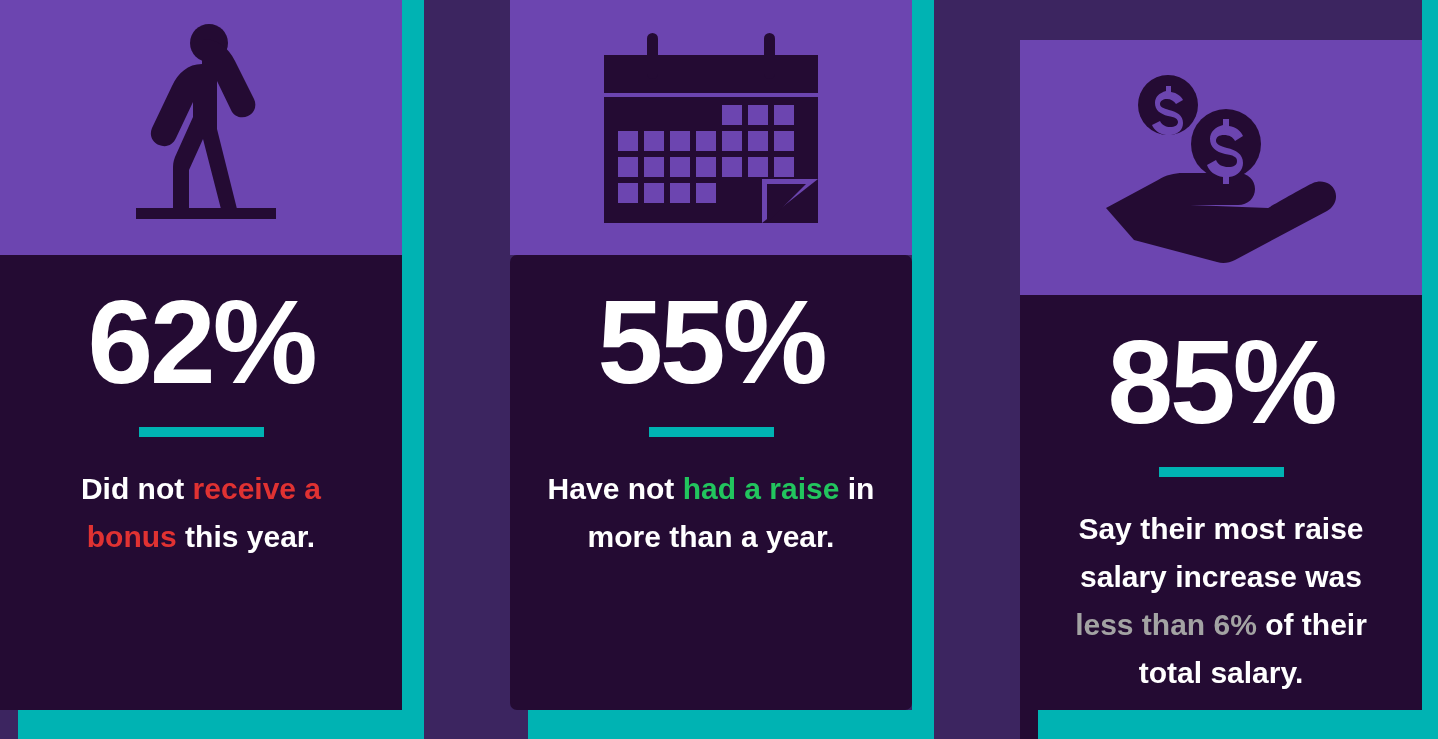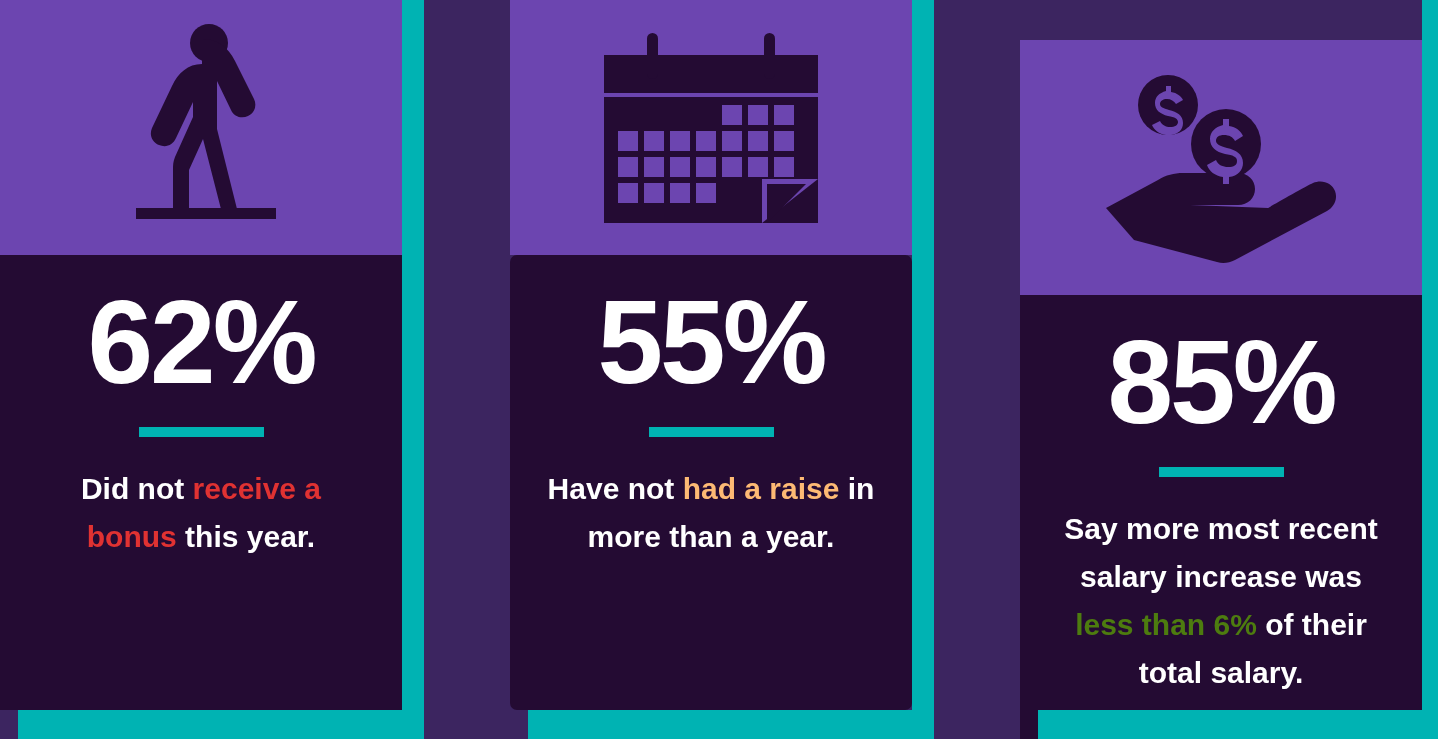--- a/index.html
+++ b/index.html
@@ -116,21 +116,21 @@
 
             <path d="M158 190 L158 146 L214 146 Z"></path>
           </g>
           <path fill="#240b33" d="M163 190 L163 151 L202 151 Z"></path>
         </svg>
       </span>
     </div>
     <div class="body-panel" style="background: rgb(36, 11, 51); border-radius: 7px;">
       <div class="pct">55%</div>
       <div class="rule" style="background: rgb(0, 179, 179);"></div>
-      <div class="caption"><span>Have not </span><span class="hl" style="color: #fdba74;">had a raise</span><span> in more than a year.</span></div>
+      <div class="caption"><span>Have not </span><span class="hl" style="color: #22c55e;">had a raise</span><span> in more than a year.</span></div>
     </div>
   </div>
 
   <div class="card c3">
     <div class="icon-panel" style="background: rgb(108, 69, 176);">
       <span>
         <svg width="230" height="200" viewBox="0 0 230 200" aria-hidden="true">
           <g fill="#240b33">
             <circle cx="62" cy="37" r="30"></circle>
             <circle cx="120" cy="76" r="35"></circle>
@@ -139,21 +139,21 @@
           <g fill="#6c45b0">
             <path d="M60 18 l5 0 0 6 c6 1 10 4 12 8 l-7 4 c-2 -3 -5 -5 -9 -5 -4 0 -7 2 -7 5 0 3 3 4 9 6 8 2 14 5 14 13 0 6 -4 11 -12 12 l0 6 -5 0 0 -6 c-7 -1 -12 -5 -14 -10 l8 -4 c2 4 6 6 10 6 5 0 8 -2 8 -5 0 -3 -3 -5 -10 -6 -8 -2 -13 -6 -13 -13 0 -6 4 -10 11 -12 z"></path>
             <path d="M117 51 l6 0 0 7 c7 1 12 5 14 10 l-8 5 c-2 -4 -6 -6 -11 -6 -5 0 -8 2 -8 6 0 3 4 5 11 7 9 2 16 6 16 15 0 7 -5 13 -14 14 l0 7 -6 0 0 -7 c-8 -1 -14 -6 -16 -12 l9 -5 c2 5 7 7 12 7 6 0 9 -2 9 -6 0 -4 -4 -6 -12 -7 -9 -2 -15 -7 -15 -15 0 -7 5 -12 13 -14 z"></path>
           </g>
         </svg>
       </span>
     </div>
     <div class="body-panel" style="background: rgb(36, 11, 51);">
       <div class="pct">85%</div>
       <div class="rule" style="background: rgb(0, 179, 179);"></div>
-      <div class="caption"><span>Say more most recent salary increase was </span><span class="hl" style="color: #4d7c0f;">less than 6%</span><span> of their total salary.</span></div>
+      <div class="caption"><span>Say their most raise salary increase was </span><span class="hl" style="color: #a3a3a3;">less than 6%</span><span> of their total salary.</span></div>
     </div>
   </div>
 
   <div class="vstripe vs1" style="background: rgb(0, 179, 179);"></div>
   <div class="vstripe vs2" style="background: rgb(0, 179, 179);"></div>
   <div class="vstripe vs3" style="background: rgb(0, 179, 179);"></div>
 
   <div class="hbar hb1" style="background: rgb(0, 179, 179);"></div>
   <div class="hbar hb2" style="background: rgb(0, 179, 179);"></div>
   <div class="hbar hb3" style="background: rgb(0, 179, 179);"></div>

